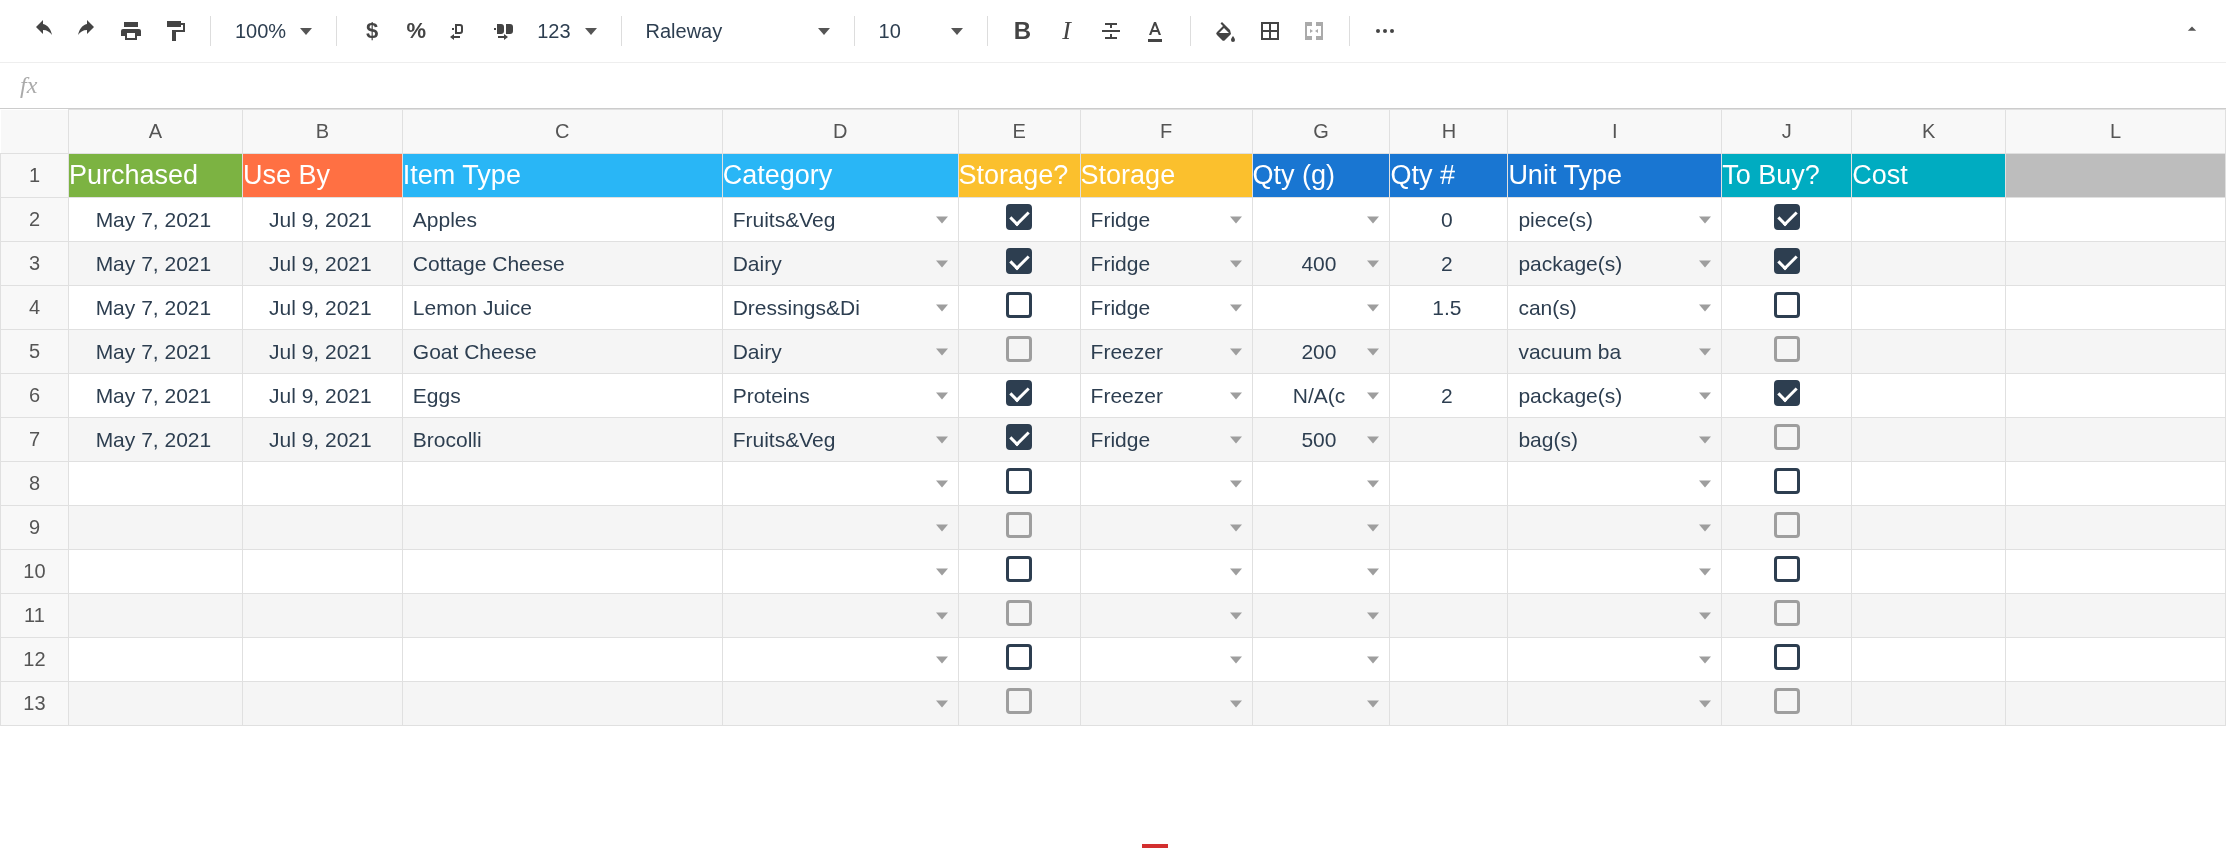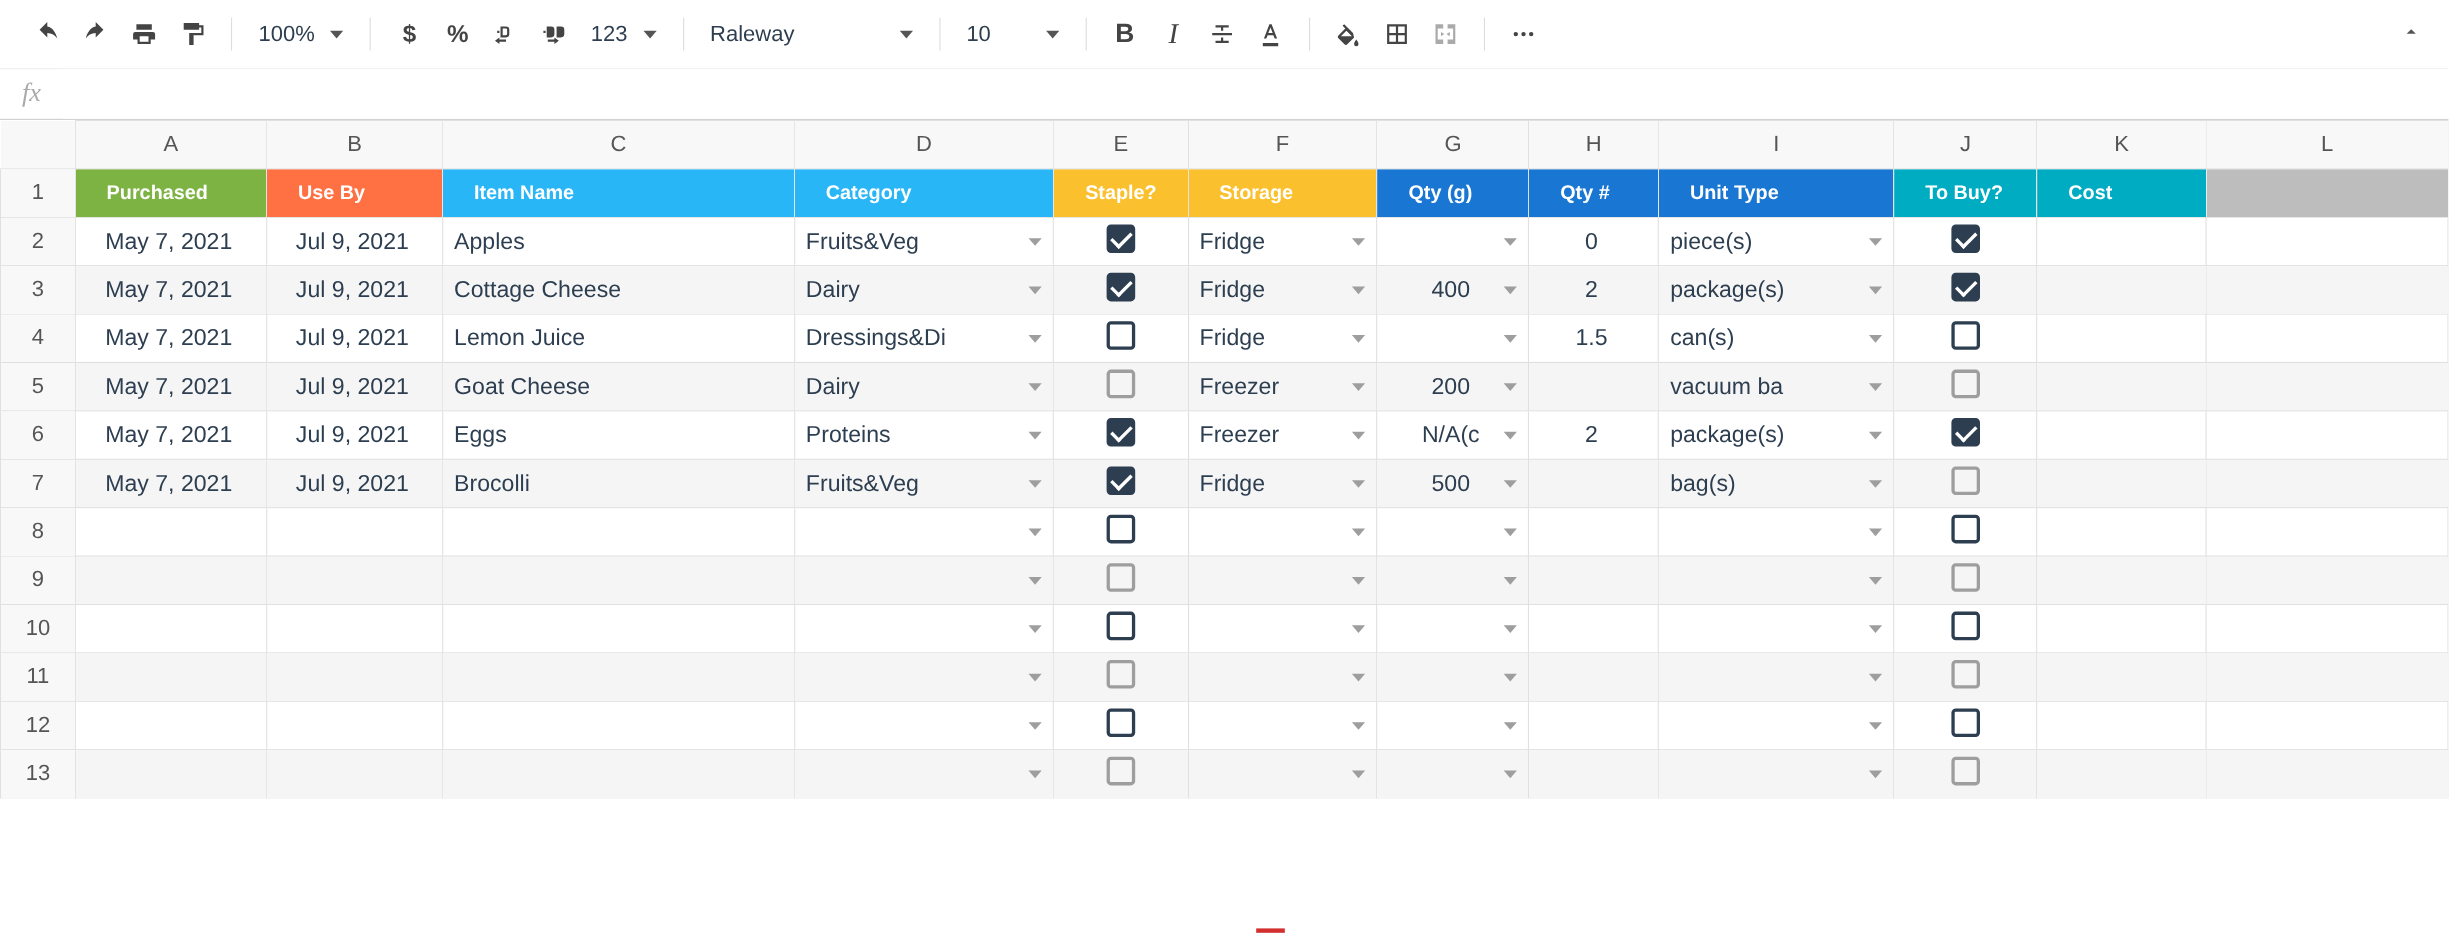--- a/index.html
+++ b/index.html
@@ -135,21 +135,21 @@
     font-size: 20px;
   }
   .row.alt .cell.data { background: var(--row-alt); }
 
   
   .c-A{width:174px;} .c-B{width:160px;} .c-C{width:320px;} .c-D{width:236px;}
   .c-E{width:122px;} .c-F{width:172px;} .c-G{width:138px;} .c-H{width:118px;}
   .c-I{width:214px;} .c-J{width:130px;} .c-K{width:154px;} .c-L{width:220px;}
 
   
-  .hdr { color:#fff; font-weight:700; font-size:18px; padding:0 28px; }
+  .hdr { color:#fff; font-weight:400; font-size:27px; padding:0 0; }
   .g-green{background:var(--green);} .g-orange{background:var(--orange);}
   .g-sky{background:var(--skyblue);} .g-yellow{background:var(--yellow);}
   .g-blue{background:var(--blue);}   .g-teal{background:var(--teal);}
   .g-gray{background:#bdbdbd;}
 
   .data { padding: 0 10px; }
   .data.right { text-align:center; padding-right:14px;}
   .data.center { text-align:center; }
 
   .dd-arrow {
@@ -310,23 +310,23 @@
       <div class="cell col-head c-H">H</div>
       <div class="cell col-head c-I">I</div>
       <div class="cell col-head c-J">J</div>
       <div class="cell col-head c-K">K</div>
       <div class="cell col-head c-L">L</div>
     </div>
     <div class="row">
       <div class="cell row-head">1</div>
       <div class="cell hdr c-A g-green">Purchased</div>
       <div class="cell hdr c-B g-orange">Use By</div>
-      <div class="cell hdr c-C g-sky">Item Name</div>
+      <div class="cell hdr c-C g-sky">Item Type</div>
       <div class="cell hdr c-D g-sky">Category</div>
-      <div class="cell hdr c-E g-yellow">Staple?</div>
+      <div class="cell hdr c-E g-yellow">Storage?</div>
       <div class="cell hdr c-F g-yellow">Storage</div>
       <div class="cell hdr c-G g-blue">Qty (g)</div>
       <div class="cell hdr c-H g-blue">Qty #</div>
       <div class="cell hdr c-I g-blue">Unit Type</div>
       <div class="cell hdr c-J g-teal">To Buy?</div>
       <div class="cell hdr c-K g-teal">Cost</div>
       <div class="cell hdr c-L g-gray"></div>
     </div>
     <div class="row">
       <div class="cell row-head">2</div>

